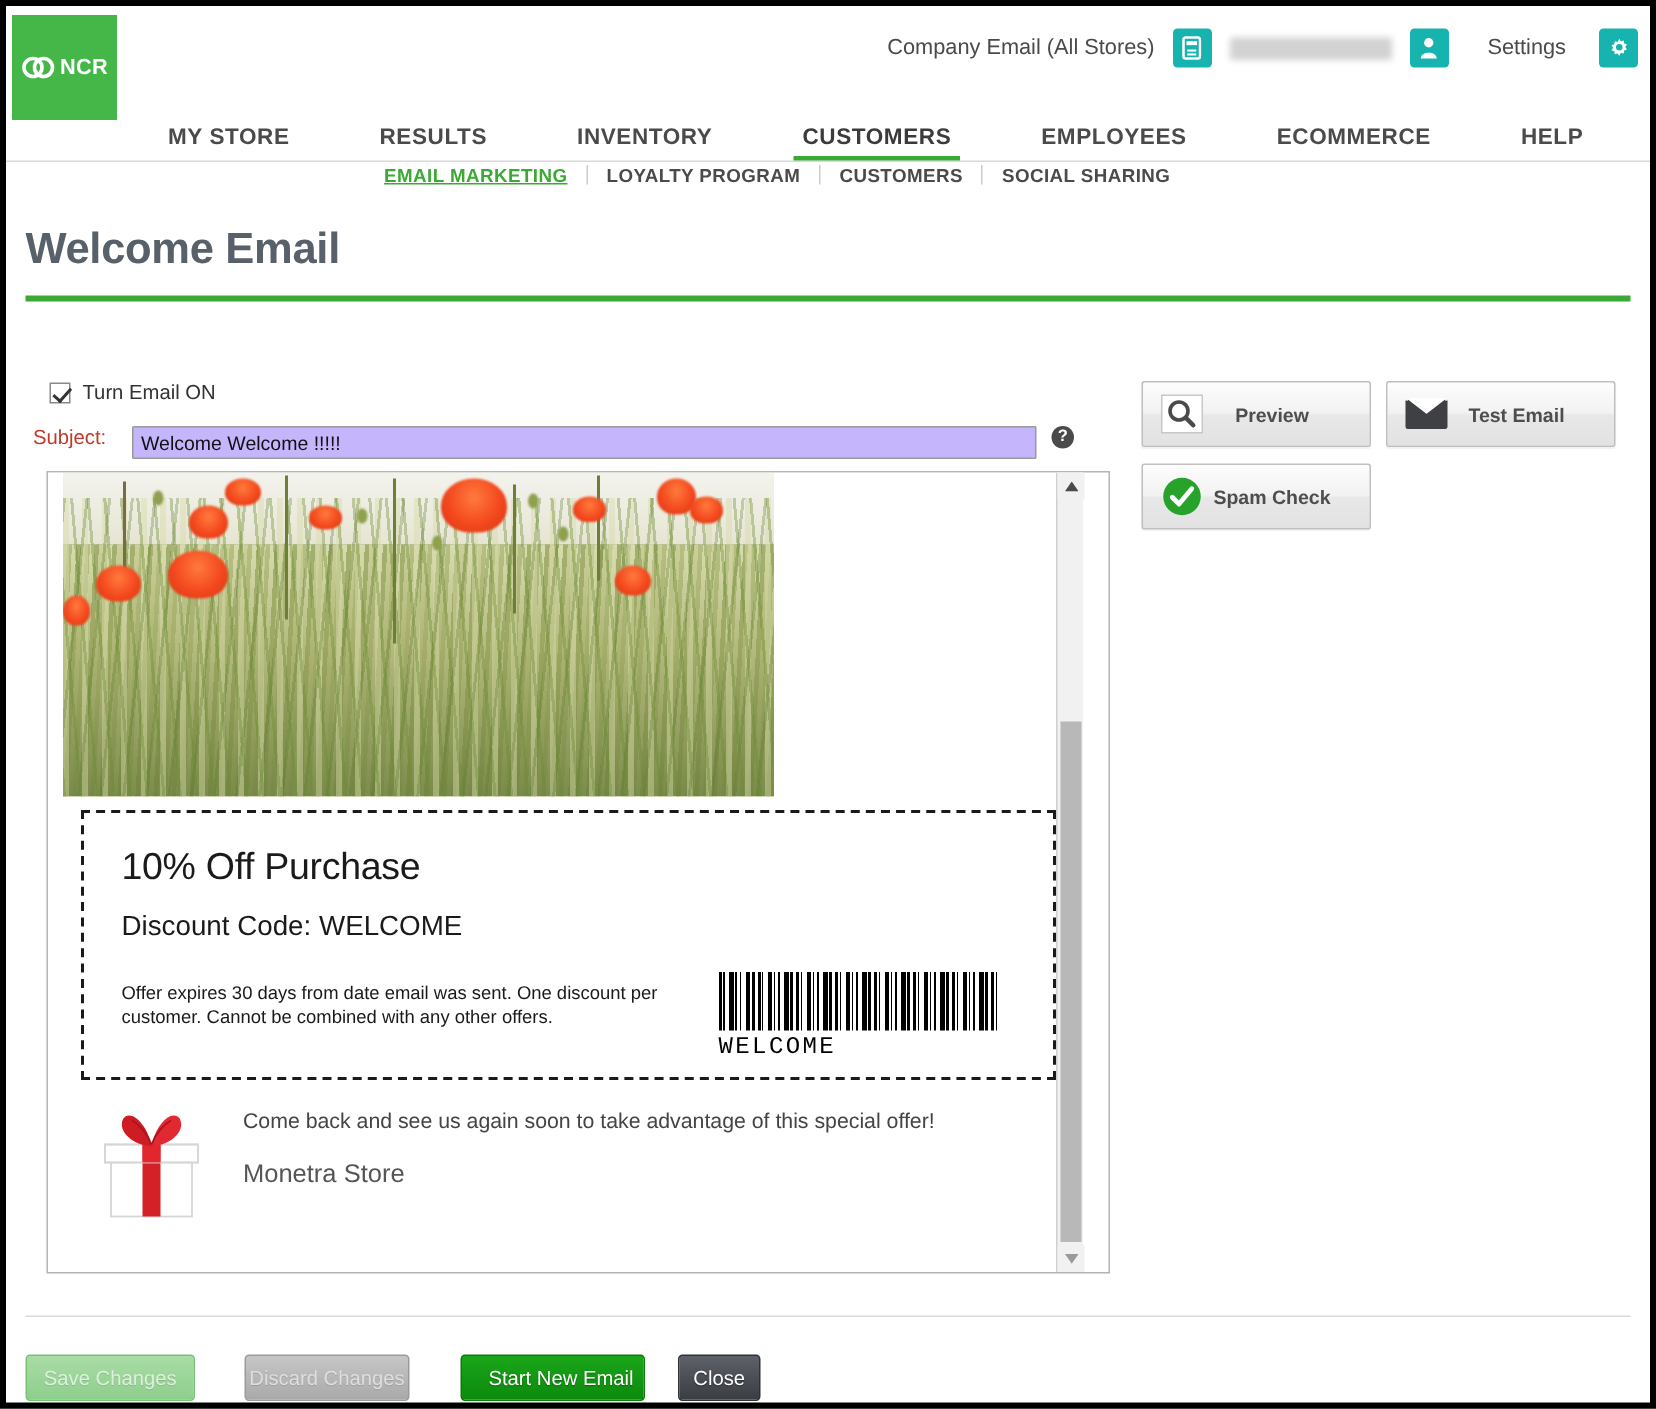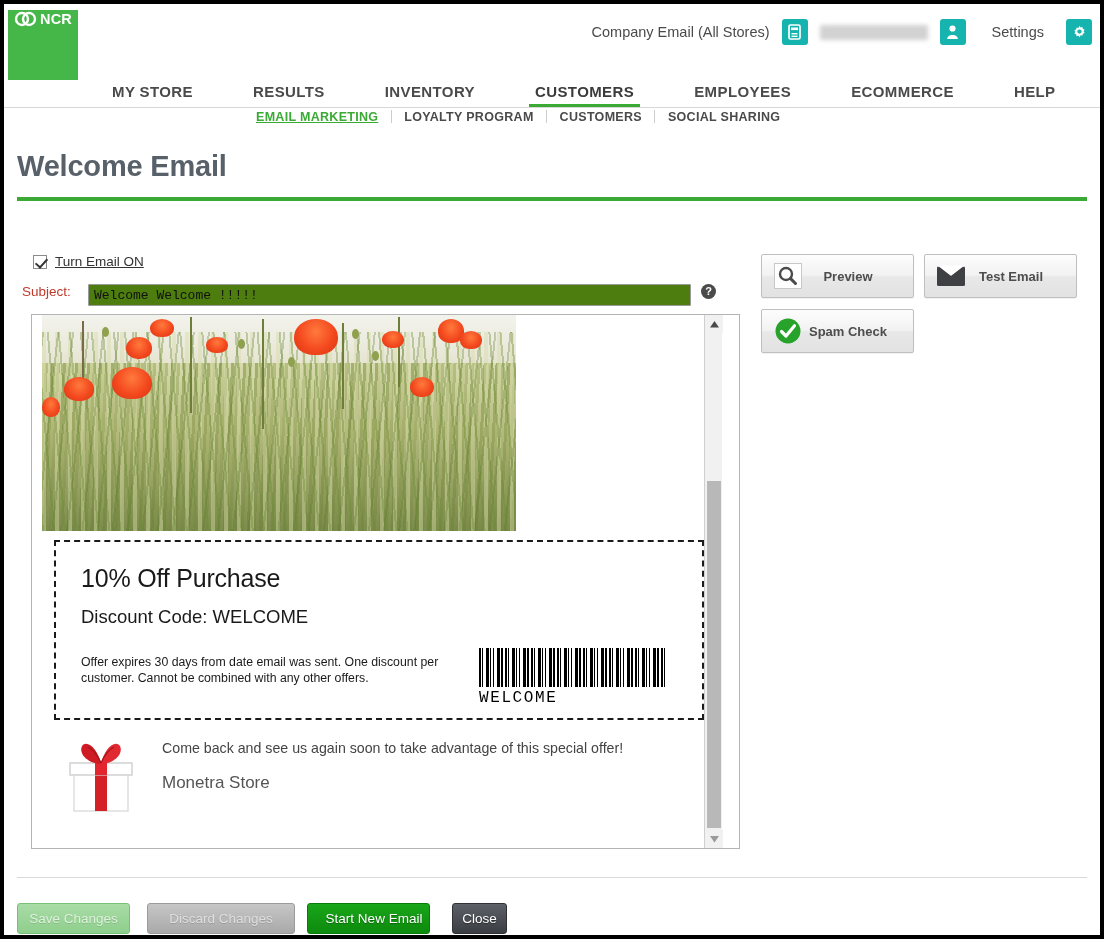--- a/index.html
+++ b/index.html
@@ -27,21 +27,21 @@
     width: 1096px; height: 69px;
     background: #ffffff;
   }
 
   #logo {
     position: absolute;
     left: 4px; top: 6px;
     width: 70px; height: 70px;
     background: #45b749;
     display: flex;
-    align-items: flex-start;
+    align-items: center;
     justify-content: center;
   }
   #logo-inner {
     display: flex;
     align-items: center;
     gap: 2px;
   }
   #logo-mark { display:block; }
   #logo-text {
     color: #ffffff;
@@ -184,43 +184,42 @@
     width: 5px; height: 10px;
     border: solid #333;
     border-width: 0 2px 2px 0;
     transform: rotate(42deg);
   }
   .chklabel {
     font-size: 13.5px;
     color: #333333;
     margin-left: 8px;
     white-space: nowrap;
-    text-decoration: underline;
   }
 
   #subjrow {
     position: absolute;
     left: 18px; top: 280px;
     display: flex;
   }
   #subjlabel {
     font-size: 13.5px;
     color: #c0392b;
     width: 66px;
     white-space: nowrap;
   }
   #subjinput {
     width: 603px;
     height: 22px;
     border: 1px solid #9a9a9a;
-    background: #4d7c0f;
+    background: #c4b5fd;
     font-size: 13px;
     color: #111;
     padding: 0 5px;
-    font-family: Liberation Mono, monospace;
+    font-family: Liberation Sans, sans-serif;
     border-radius: 1px;
   }
   #helpicon {
     width: 15px; height: 15px;
     border-radius: 50%;
     background: #4a4a4a;
     color: #fff;
     font-size: 11px;
     font-weight: bold;
     display: flex;
@@ -456,21 +455,21 @@
     border: 1px solid;
   }
   #btn-save {
     left: 13px; width: 113px;
     background: linear-gradient(180deg,#a9dca6 0%,#8ece8c 100%);
     border-color: #79c077;
     color: #ddf0dc;
     text-shadow: 0 1px 0 rgba(0,0,0,0.12);
   }
   #btn-discard {
-    left: 143px; width: 148px;
+    left: 159px; width: 110px;
     background: linear-gradient(180deg,#c6c6c6 0%,#a9a9a9 100%);
     border-color: #9b9b9b;
     color: #dedede;
     text-shadow: 0 1px 0 rgba(0,0,0,0.12);
   }
   #btn-startnew {
     left: 303px; width: 123px;
     background: linear-gradient(180deg,#1aa61a 0%,#0c8a0c 100%);
     border-color: #0a7a0a;
     color: #ffffff;

